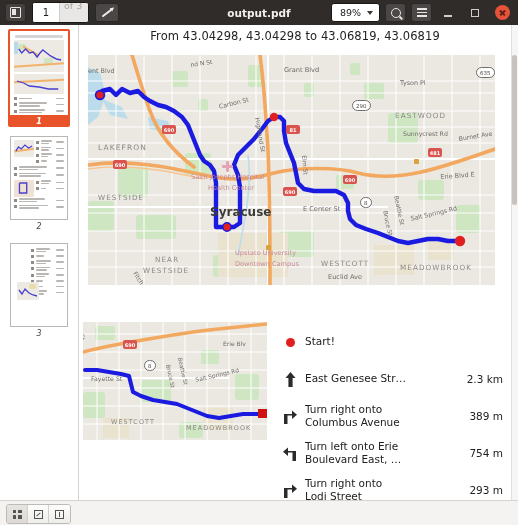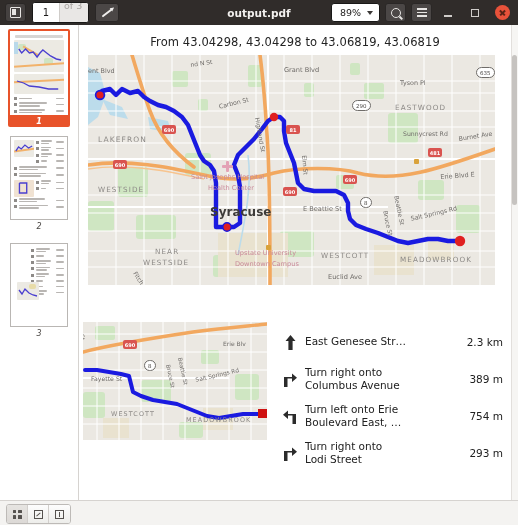--- a/index.html
+++ b/index.html
@@ -136,38 +136,38 @@
   .sq-ico .pn{position:absolute;left:1.5px;top:3px;width:5px;height:1.3px;background:#55524f;transform:rotate(-40deg);}
   .sq-ico .bk{position:absolute;left:2.5px;top:1.5px;width:1.6px;height:5px;background:#55524f;}
 
   
   .docarea{
     position:absolute;left:79px;top:25px;width:432px;height:475px;
     background:#ffffff;overflow:hidden;
   }
   .doc-title{
     text-align:center;font-size:11.5px;color:#232323;
-    padding-top:10px;letter-spacing:.1px;
+    padding-top:4px;letter-spacing:.1px;
   }
   .bigmap{
     position:absolute;left:9px;top:30px;width:407px;height:230px;
     overflow:hidden;background:#ebe8e2;
   }
   .smallmap{
     position:absolute;left:4px;top:297px;width:184px;height:118px;
     overflow:hidden;background:#ebe8e2;
   }
 
   
   .m-svg{position:absolute;left:0;top:0;}
   .maplabel{
     position:absolute;font-family:"DejaVu Sans","Liberation Sans",sans-serif;
     color:#6f6c69;white-space:nowrap;pointer-events:none;
   }
-  .place{color:#8d8a87;letter-spacing:1.1px;}
+  .place{color:#8d8a87;letter-spacing:1.1px;margin-top:8px;}
   .cityname{color:#3d3b39;font-weight:bold;}
   .shield{
     position:absolute;border:1.2px solid #6f6c69;border-radius:7px;background:#fff;
     font-size:5.5px;color:#4a4744;display:flex;align-items:center;justify-content:center;
     padding:0 3px;height:9px;
   }
   .ishield{
     position:absolute;background:#d9534f;color:#fff;border-radius:2px;
     font-size:5px;display:flex;align-items:center;justify-content:center;
     width:14px;height:9px;font-weight:bold;
@@ -596,21 +596,21 @@
           <div class="maplabel" style="left: 370px; top: 80px; font-size: 6.2px; transform: rotate(-9deg); transform-origin: left top;">Burnet Ave</div>
           <div class="maplabel" style="left: 352px; top: 118px; font-size: 6.4px; transform: rotate(-4deg); transform-origin: left top;">Erie Blvd E</div>
           <div class="maplabel" style="left: 173px; top: 62px; font-size: 6px; transform: rotate(80deg); transform-origin: left top;">Highland St</div>
           <div class="maplabel" style="left: 220px; top: 100px; font-size: 6px; transform: rotate(85deg); transform-origin: left top;">Elm St</div>
           <div class="maplabel" style="left: 103px; top: 118px; font-size: 6.6px; color: rgb(201, 138, 154); transform-origin: left top;">Saint Josephs Hospital</div>
           <div class="maplabel" style="left: 120px; top: 129px; font-size: 6.6px; color: rgb(201, 138, 154); transform-origin: left top;">Health Center</div>
           <div class="maplabel place" style="left: 10px; top: 130px; font-size: 7.2px; transform-origin: left top;">WESTSIDE</div>
           <div class="maplabel cityname" style="left: 122px; top: 150px; font-size: 12px; transform-origin: left top;">Syracuse</div>
           <div class="maplabel place" style="left: 67px; top: 192px; font-size: 7.2px; transform-origin: left top;">NEAR</div>
           <div class="maplabel place" style="left: 55px; top: 203px; font-size: 7.2px; transform-origin: left top;">WESTSIDE</div>
-          <div class="maplabel" style="left: 215px; top: 150px; font-size: 6.6px; transform-origin: left top;">E Beattie St</div>
+          <div class="maplabel" style="left: 215px; top: 150px; font-size: 6.6px; transform-origin: left top;">E Center St</div>
           <div class="maplabel" style="left: 301px; top: 155px; font-size: 6px; transform: rotate(78deg); transform-origin: left top;">Bruce St</div>
           <div class="maplabel" style="left: 312px; top: 140px; font-size: 6px; transform: rotate(78deg); transform-origin: left top;">Beattie St</div>
           <div class="maplabel" style="left: 322px; top: 160px; font-size: 6.2px; transform: rotate(-13deg); transform-origin: left top;">Salt Springs Rd</div>
           <div class="maplabel place" style="left: 233px; top: 196px; font-size: 7.2px; transform-origin: left top;">WESTCOTT</div>
           <div class="maplabel place" style="left: 312px; top: 200px; font-size: 7.2px; transform-origin: left top;">MEADOWBROOK</div>
           <div class="maplabel" style="left: 147px; top: 194px; font-size: 6.6px; color: rgb(201, 138, 154); transform-origin: left top; text-align: right;">Upstate University</div>
           <div class="maplabel" style="left: 147px; top: 205px; font-size: 6.6px; color: rgb(201, 138, 154); transform-origin: left top;">Downtown Campus</div>
           <div class="maplabel" style="left: 240px; top: 218px; font-size: 6.6px; transform-origin: left top;">Euclid Ave</div>
           <div class="maplabel" style="left: 50px; top: 215px; font-size: 6px; transform: rotate(58deg); transform-origin: left top;">Fitch St</div>
           <div class="maplabel" style="left: 0px; top: 12px; font-size: 6.4px; transform-origin: left top;">ent Blvd</div>
@@ -681,20 +681,29 @@
       <div id="smallmap-shields">
           <div class="shield" style="left: 61px; top: 38px;">8</div>
         </div>
       <div id="smallmap-interstates">
           <div class="ishield" style="left: 40px; top: 18px;">690</div>
         </div>
     </div>
 
     <div class="directions">
 
+      <div class="dir-row">
+        <div class="dir-ico">
+          <span class="start-dot"></span>
+        </div>
+        <div class="dir-text">
+          <div>Start!</div>
+        </div>
+        <div class="dir-dist"></div>
+      </div>
 
       <div class="dir-row">
         <div class="dir-ico">
           <svg width="13" height="17" viewBox="0 0 13 17">
               <path d="M6.5 1 L11.5 7 H8.6 V16 H4.4 V7 H1.5 Z" fill="#2b2b2b"></path>
             </svg>
         </div>
         <div class="dir-text">
           <div>East Genesee Str…</div>
         </div>

